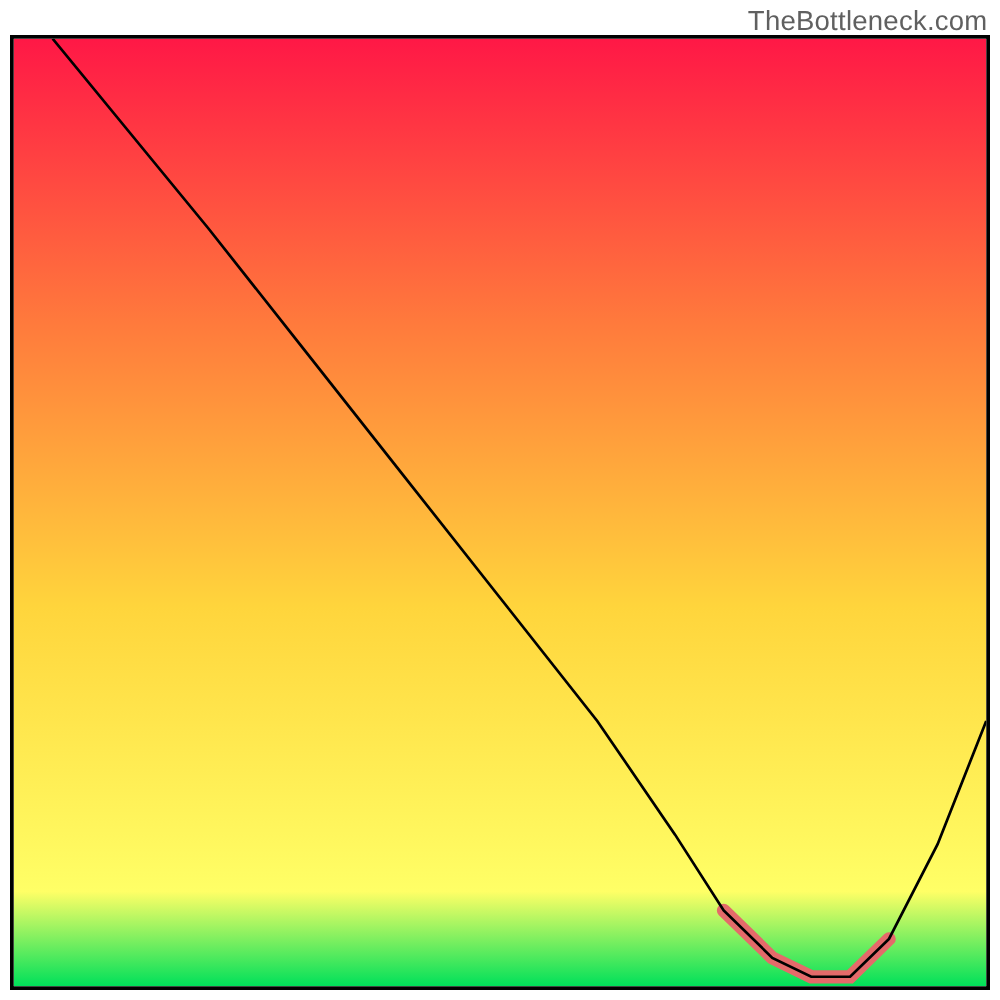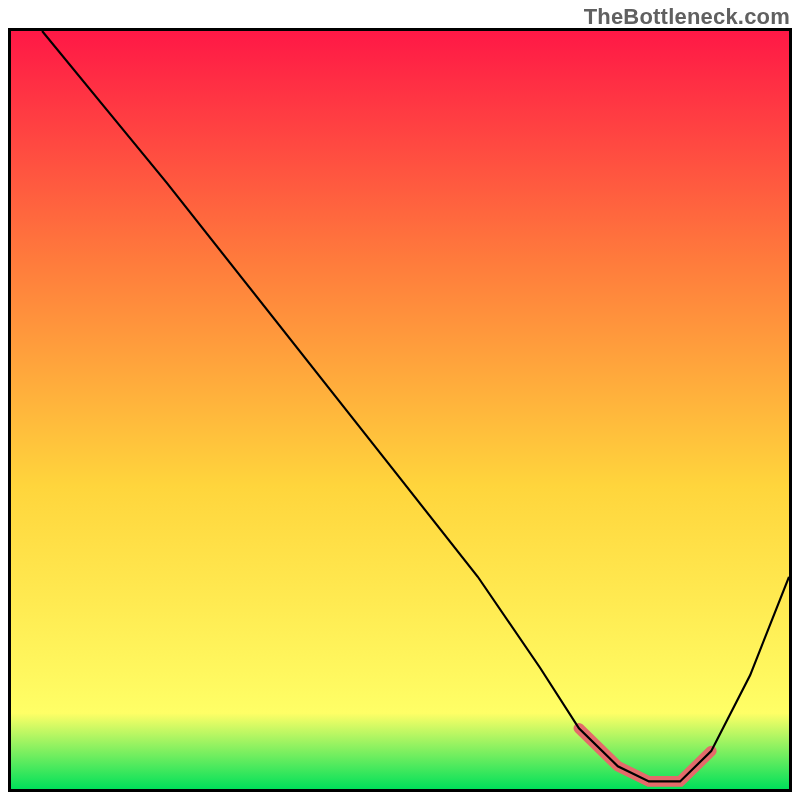--- a/index.html
+++ b/index.html
@@ -14,21 +14,21 @@
   .stage {
     position: relative;
     width: 800px;
     height: 800px;
   }
   .watermark {
     position: absolute;
     top: 4px;
     right: 10px;
     font-size: 22px;
-    font-weight: bold;
+    font-weight: normal;
     color: #606060;
     letter-spacing: 0.2px;
     z-index: 5;
   }
   .plot {
     position: absolute;
     left: 8px;
     top: 28px;
     width: 784px;
     height: 764px;

